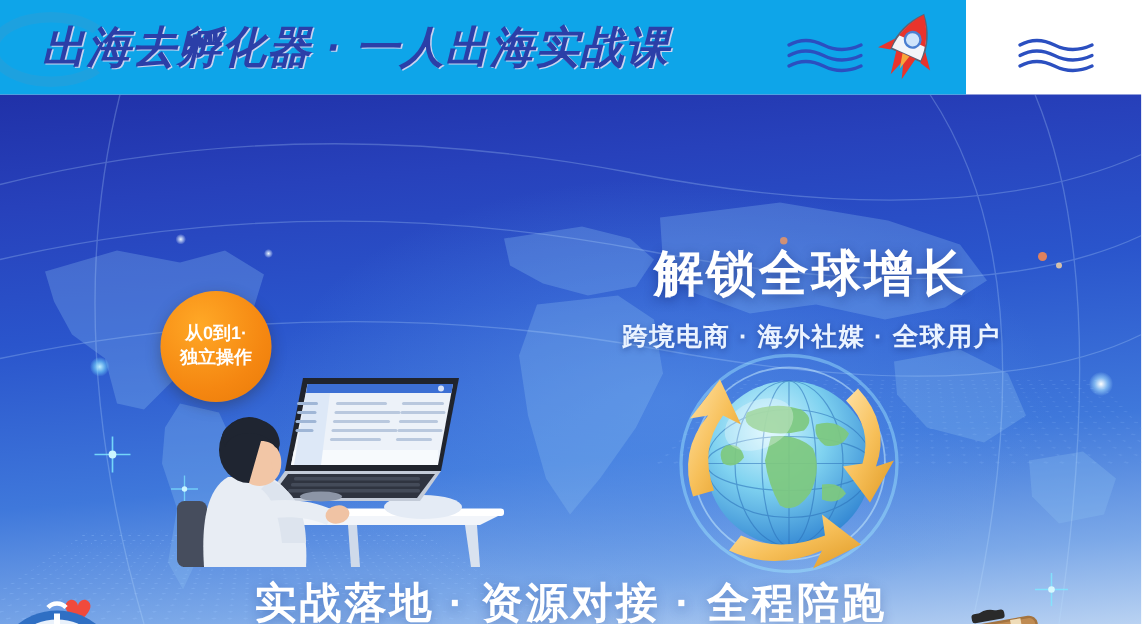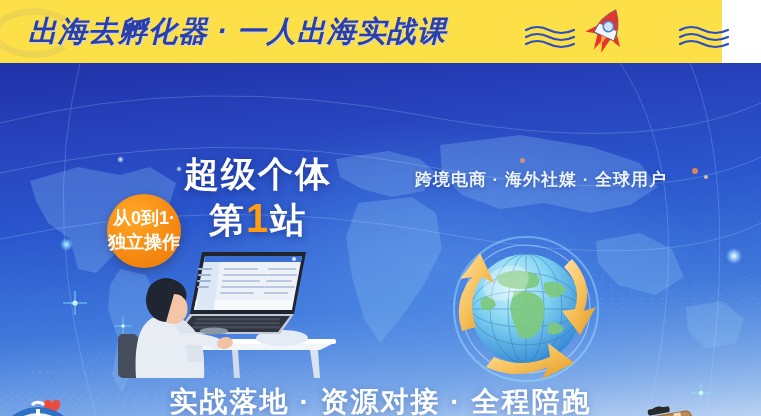--- a/index.html
+++ b/index.html
@@ -3,22 +3,22 @@
 <meta charset="utf-8">
 <style>
   * { margin:0; padding:0; box-sizing:border-box; }
   html,body { width:761px; height:416px; overflow:hidden; background:#fff;
               font-family:"Liberation Sans","DejaVu Sans",sans-serif; }
 
   #poster { position:relative; width:761px; height:416px; overflow:hidden; background:#fff; }
 
   
   .header-bar{
-    position:absolute; left:0; top:0; width:722px; height:63px;
-    background:#fde047; z-index:40;
+    position:absolute; left:0; top:0; width:644px; height:63px;
+    background:#0ea5e9; z-index:40;
   }
   .header-title{
     position:absolute; left:28px; top:12px;
     font-size:29px; font-weight:bold; font-style:italic;
     letter-spacing:1px; color:#2b3fa8; white-space:nowrap;
     text-shadow:1px 1px 0 #c9d2ef;
   }
   .header-logo{
     position:absolute; left:520px; top:4px; width:232px; height:56px;
   }
@@ -98,21 +98,21 @@
 
   
   .badge{
     position:absolute; left:107px; top:131px; width:74px; height:74px;
     border-radius:50%; background:radial-gradient(circle at 36% 30%,#ffa826 0%,#f58711 62%,#e97a08 100%);
     box-shadow:0 3px 10px rgba(40,25,0,.30);
     display:flex; flex-direction:column; align-items:center; justify-content:center;
     z-index:25;
   }
   .badge span{
-    display:block; color:#fff; font-size:18px; font-weight:bold;
+    display:block; color:#fff; font-size:12px; font-weight:bold;
     line-height:1.32; white-space:nowrap;
   }
 
   
   .hl-right{
     position:absolute; left:400px; top:97px; width:282px; text-align:center; z-index:20;
   }
   .hl-right .r1{
     font-size:33px; font-weight:bold; color:#ffffff; letter-spacing:2px;
     text-shadow:0 2px 8px rgba(10,25,90,.45); white-space:nowrap;
@@ -334,33 +334,28 @@
         <path d="M116 92 Q128 90 132 98 Q126 106 116 102 Z"></path>
       </g>
 
       <ellipse cx="74" cy="52" rx="24" ry="16" fill="#ffffff" opacity=".3" transform="rotate(-24 74 52)"></ellipse>
 
       <path d="M140 28 Q162 52 152 80 L164 76 L148 104 L130 80 L143 78 Q150 54 132 36 Z" fill="url(#arw)"></path>
       <path d="M30 100 Q20 70 40 46 L28 48 L48 22 L62 52 L50 46 Q34 68 44 96 Z" fill="url(#arw)"></path>
       <path d="M54 136 Q84 150 116 136 L110 148 L142 132 L116 112 L118 126 Q88 138 62 126 Z" fill="url(#arw)"></path>
     </svg>
 
-    <div class="hl-left">
-      <div class="l1">超级个体</div>
-      <div class="l2">
-        <span>第</span><span class="num">1</span><span>站</span>
-      </div>
-    </div>
 
     <div class="badge">
       <span>从0到1·</span>
       <span>独立操作</span>
     </div>
 
     <div class="hl-right">
+      <div class="r1">解锁全球增长</div>
       <div class="r2">跨境电商 · 海外社媒 · 全球用户</div>
     </div>
 
     <div class="bottom-1">实战落地 · 资源对接 · 全程陪跑</div>
 
     <svg class="compass" width="104" height="104" viewBox="0 0 104 104">
       <circle cx="52" cy="56" r="42" fill="#2f6fc4"></circle>
       <circle cx="52" cy="56" r="36" fill="#e9f1fb"></circle>
       <circle cx="52" cy="56" r="29" fill="none" stroke="#c2d5ec" stroke-width="1"></circle>
       <circle cx="52" cy="56" r="21" fill="none" stroke="#c2d5ec" stroke-width="1"></circle>

